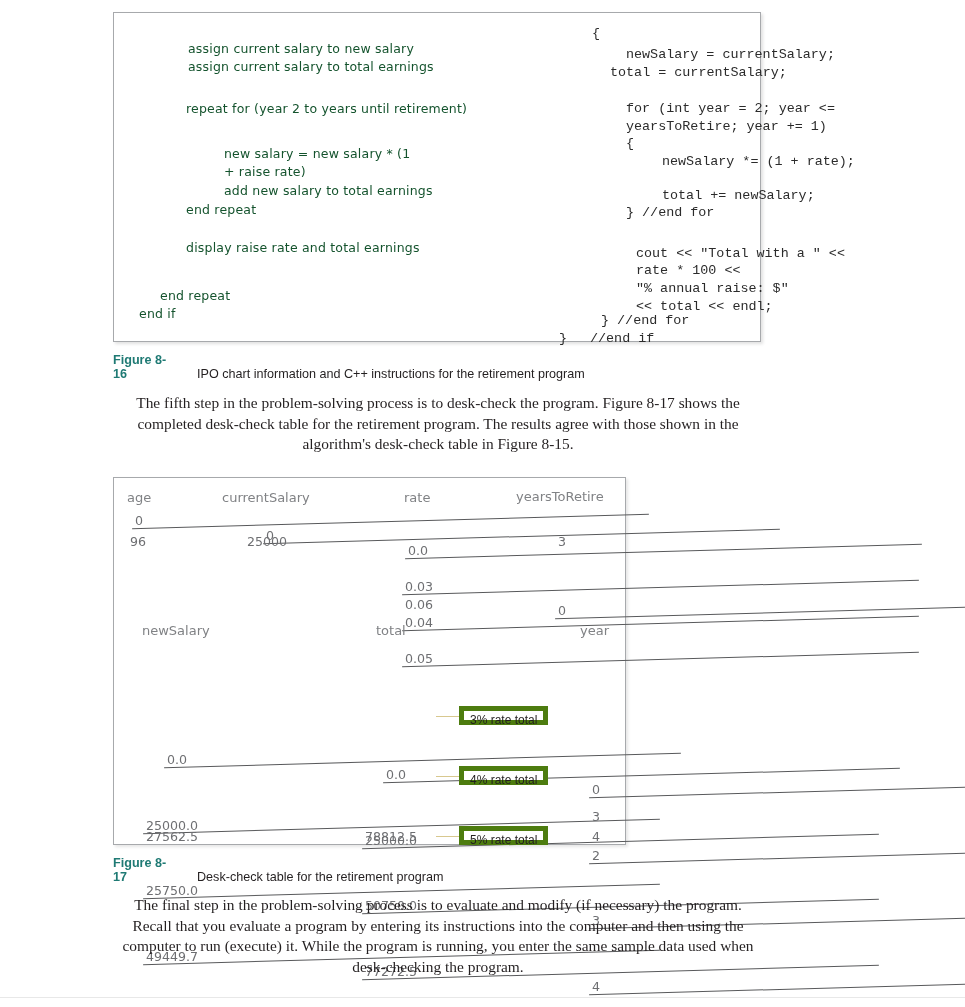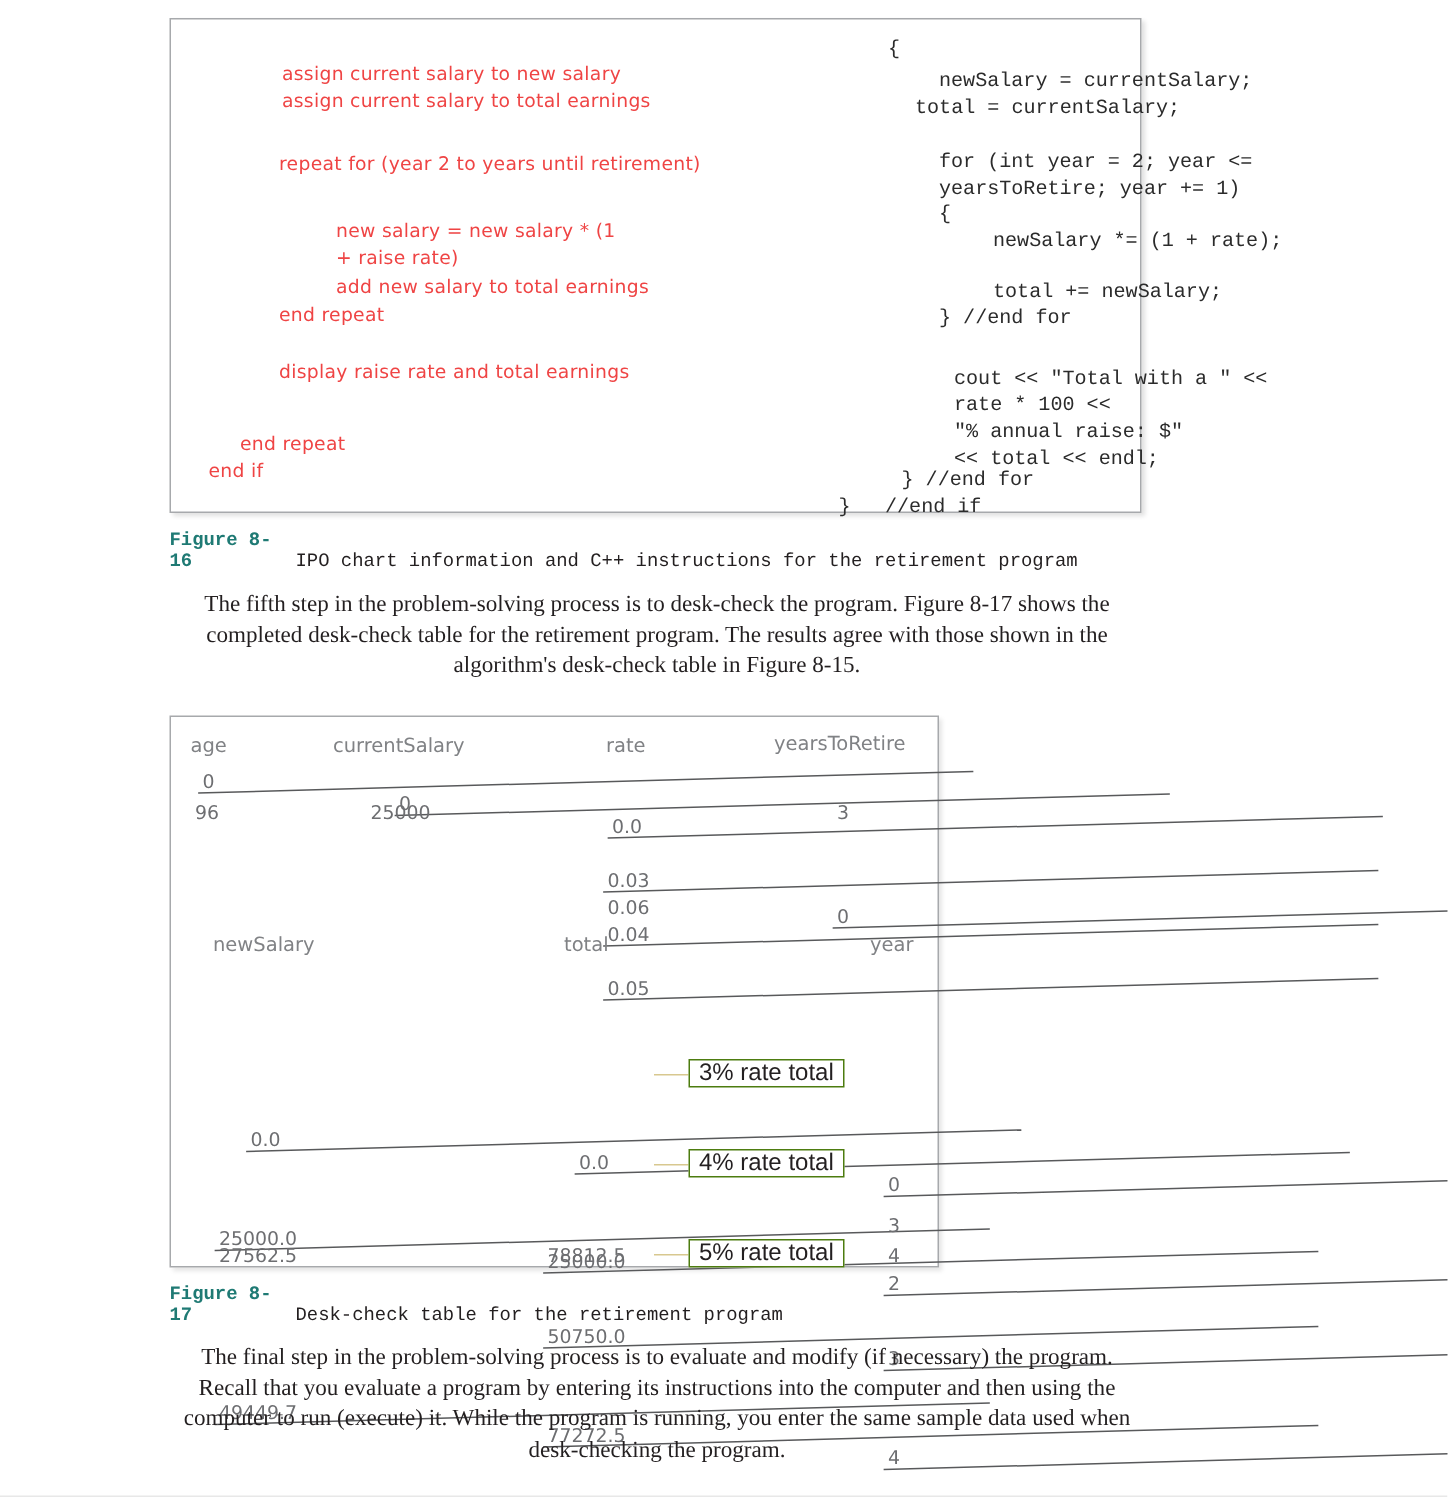--- a/index.html
+++ b/index.html
@@ -45,21 +45,21 @@
   }
   .ipo-right {
     position: absolute;
     left: 352px; top: 0;
     right: 0;
     height: 100%;
   }
 
   .hand {
     font-family: "DejaVu Sans", sans-serif;
-    color: #ef4444;
+    color: #14532d;
     font-size: 12.5px;
     letter-spacing: 0.2px;
     line-height: 16px;
     white-space: pre;
   }
   .hand-line {
     position: absolute;
     white-space: pre;
   }
 
@@ -68,21 +68,21 @@
     font-size: 13.4px;
     line-height: 17.6px;
     color: #2b2b2b;
     white-space: pre;
   }
   .code-line { position: absolute; white-space: pre; }
 
   
   .caption {
     position: absolute;
-    font-family: Liberation Mono, monospace;
+    font-family: Liberation Sans, sans-serif;
     font-size: 12.6px;
     color: #231f20;
   }
   .caption .cap-label {
     font-weight: bold;
     color: #1f7a74;
     margin-right: 18px;
   }
   .cap-label-wrap { display: inline-block; width: 84px; }
 
@@ -128,24 +128,24 @@
     position: absolute;
     left: -3px; right: -3px;
     top: 52%;
     height: 1px;
     background: #58595b;
     transform: rotate(-1.6deg);
   }
 
   .callout {
     position: absolute;
-    border: 1px solid #4d7c0f;
+    border: 5px solid #4d7c0f;
     background: #ffffff;
     font-family: "Liberation Sans", sans-serif;
-    font-size: 16px;
+    font-size: 12px;
     color: #231f20;
     padding: 2px 6px 3px 6px;
     white-space: nowrap;
     box-sizing: border-box;
     height: 19px;
     line-height: 14px;
   }
   .leader {
     position: absolute;
     height: 1px;
@@ -234,20 +234,21 @@
     <div class="dc-cell dc-head" style="left:466px; top:145px;">year</div>
 
     <div class="dc-cell struck" style="left:53px;  top:169px;">0.0</div>
     <div class="dc-cell struck" style="left:272px; top:169px;">0.0</div>
     <div class="dc-cell struck" style="left:478px; top:169px;">0</div>
 
     <div class="dc-cell struck" style="left:32px;  top:190px;">25000.0</div>
     <div class="dc-cell struck" style="left:251px; top:190px;">25000.0</div>
     <div class="dc-cell struck" style="left:478px; top:190px;">2</div>
 
+    <div class="dc-cell struck" style="left:32px;  top:210px;">25750.0</div>
     <div class="dc-cell struck" style="left:251px; top:210px;">50750.0</div>
     <div class="dc-cell struck" style="left:478px; top:210px;">3</div>
 
     <div class="dc-cell struck" style="left:32px;  top:231px;">49449.7</div>
     <div class="dc-cell struck" style="left:251px; top:231px;">77272.5</div>
     <div class="dc-cell struck" style="left:478px; top:231px;">4</div>
     <div class="leader" style="left:322px; top:238px; width:23px;"></div>
     <div class="callout" style="left:345px; top:228px;">3% rate total</div>
 
     <div class="leader" style="left:322px; top:298px; width:23px;"></div>

